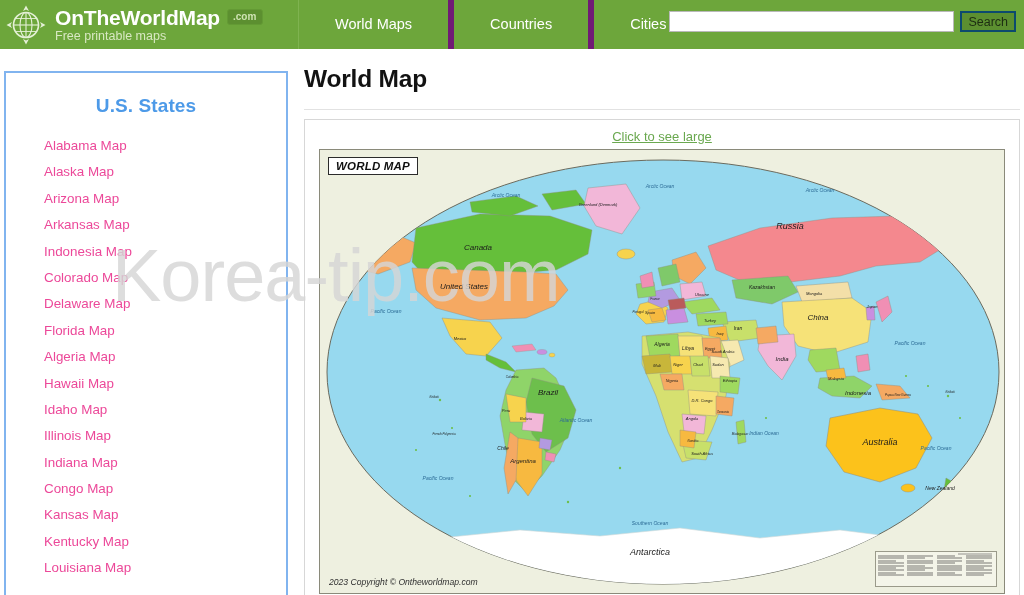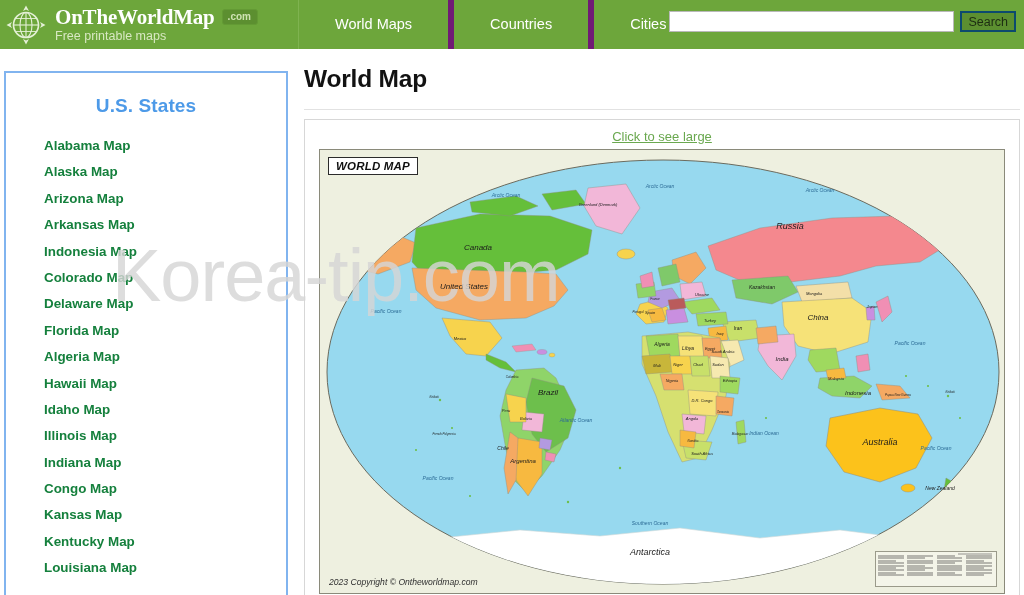--- a/index.html
+++ b/index.html
@@ -20,21 +20,21 @@
     display: flex; align-items: center;
   }
   #logo-block {
     display: flex; align-items: center;
     margin-left: 6px; width: 250px; height: 49px;
   }
   #compass-icon { width: 40px; height: 40px; flex: 0 0 40px; margin-right: 9px; }
   #logo-text { display: flex; flex-direction: column; justify-content: center; }
   #logo-line1 { display: flex; align-items: center; }
   #brand-name {
-    font-family: Liberation Serif, serif;
+    font-family: Liberation Sans, sans-serif;
     font-size: 21px; font-weight: bold; color: #ffffff;
     letter-spacing: -0.2px; line-height: 21px;
   }
   #brand-dotcom {
     margin-left: 7px; background: #5c8f30; color: #cfe3b4;
     font-size: 10px; font-weight: bold; border-radius: 3px;
     padding: 2px 6px 2px 5px; line-height: 10px;
     border: 1px solid #639a34;
   }
   #brand-tagline {
@@ -76,21 +76,21 @@
     width: 284px; height: 540px;
     border: 2px solid #81b4ef; background: #ffffff;
     overflow: hidden;
   }
   #sidebar-title {
     text-align: center; color: #4d9ae8; font-size: 19px;
     font-weight: bold; margin-top: 22px; margin-bottom: 16px;
     letter-spacing: 0.1px;
   }
   .state-item {
-    color: #15803d; font-size: 13.4px; font-weight: bold;
+    color: #ec4899; font-size: 13.4px; font-weight: normal;
     padding: 0 0 0 38px; height: 26.4px; line-height: 26.4px;
     cursor: pointer; white-space: nowrap;
   }
 
   
   #main { position: absolute; left: 304px; top: 62px; width: 716px; }
   #page-title {
     font-size: 24.5px; font-weight: bold; color: #121212;
     margin: 0 0 13px 0; line-height: 34px; letter-spacing: -0.2px;
   }

